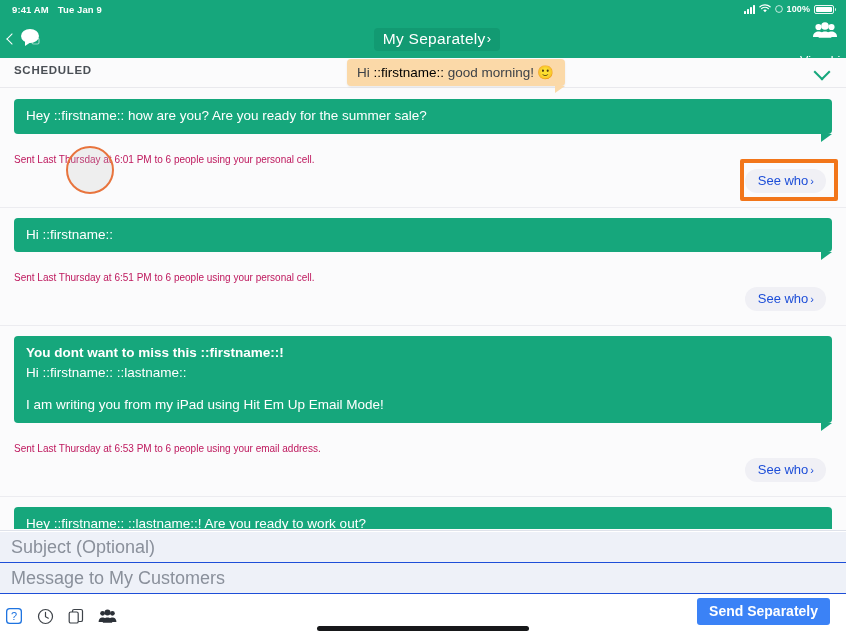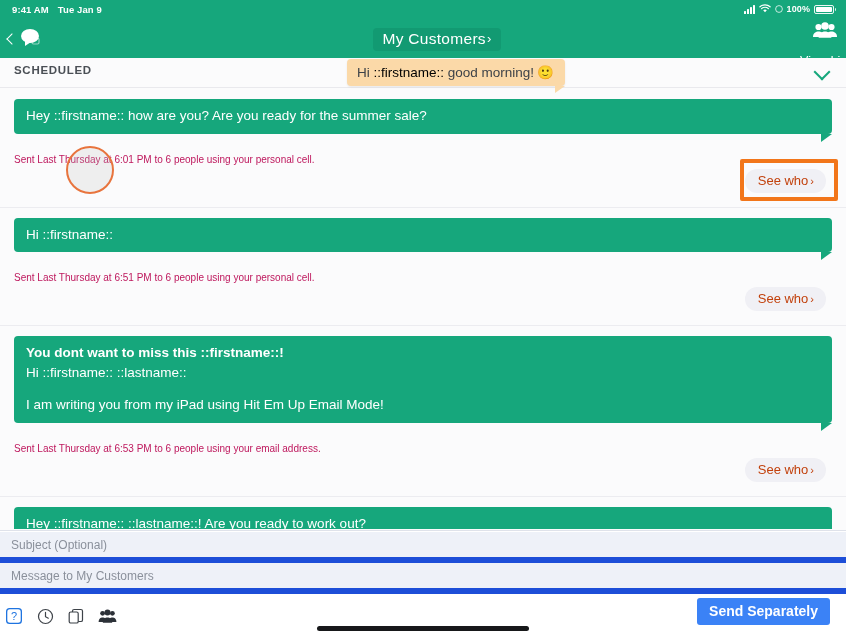--- a/index.html
+++ b/index.html
@@ -256,21 +256,21 @@
   .see-who-row {
     position: relative;
     height: 26px;
     margin-top: 4px;
   }
   .see-who {
     position: absolute;
     right: 20px;
     top: 0;
     background: #f0f0f5;
-    color: #c2410c;
+    color: #1d4ed8;
     border-radius: 13px;
     padding: 4px 12px 5px 13px;
     font-size: 13px;
     cursor: pointer;
     white-space: nowrap;
   }
   .see-who .chev { font-size: 11px; margin-left: 2px; }
   .see-who-highlight {
     position: absolute;
     right: 8px;
@@ -304,26 +304,26 @@
     bottom: 0;
     width: 846px;
     height: 108px;
     background: #ffffff;
     border-top: 1px solid #dfe2ea;
     box-sizing: border-box;
   }
   .field {
     height: 31px;
     background: #eef1f8;
-    border-bottom: 6px solid #1d4ed8;
+    border-bottom: 1px solid #1d4ed8;
     display: flex;
     align-items: center;
     padding-left: 11px;
     box-sizing: border-box;
-    font-size: 12px;
+    font-size: 18px;
     color: #8a909b;
     cursor: text;
   }
   .field.subject { margin-top: 1px; }
   .toolbar {
     position: relative;
     height: 44px;
     background: #ffffff;
     display: flex;
     align-items: center;
@@ -404,21 +404,21 @@
         <svg width="24" height="20" viewBox="0 0 24 20" aria-hidden="true">
           <ellipse cx="11" cy="9" rx="9" ry="7" fill="#ffffff"></ellipse>
           <path d="M6 14 L6 19 L12 15 Z" fill="#ffffff"></path>
           <rect x="13" y="11" width="7" height="6" rx="1.5" fill="none" stroke="rgba(255,255,255,0.55)" stroke-width="1.2"></rect>
         </svg>
       </span>
     </div>
 
     <div class="nav-title">
       <span class="nav-title-pill">
-        <span>My Customers</span><span class="chev">›</span>
+        <span>My Separately</span><span class="chev">›</span>
       </span>
     </div>
 
     <div class="view-list">
       <span>
         <svg width="26" height="17" viewBox="0 0 26 17" aria-hidden="true">
           <circle cx="6.5" cy="5" r="3.1" fill="#ffffff"></circle>
           <circle cx="19.5" cy="5" r="3.1" fill="#ffffff"></circle>
           <circle cx="13" cy="4" r="3.8" fill="#ffffff"></circle>
           <path d="M1 15 C1 11 4 9.6 6.5 9.6 C9 9.6 12 11 12 15 Z" fill="#ffffff"></path>

